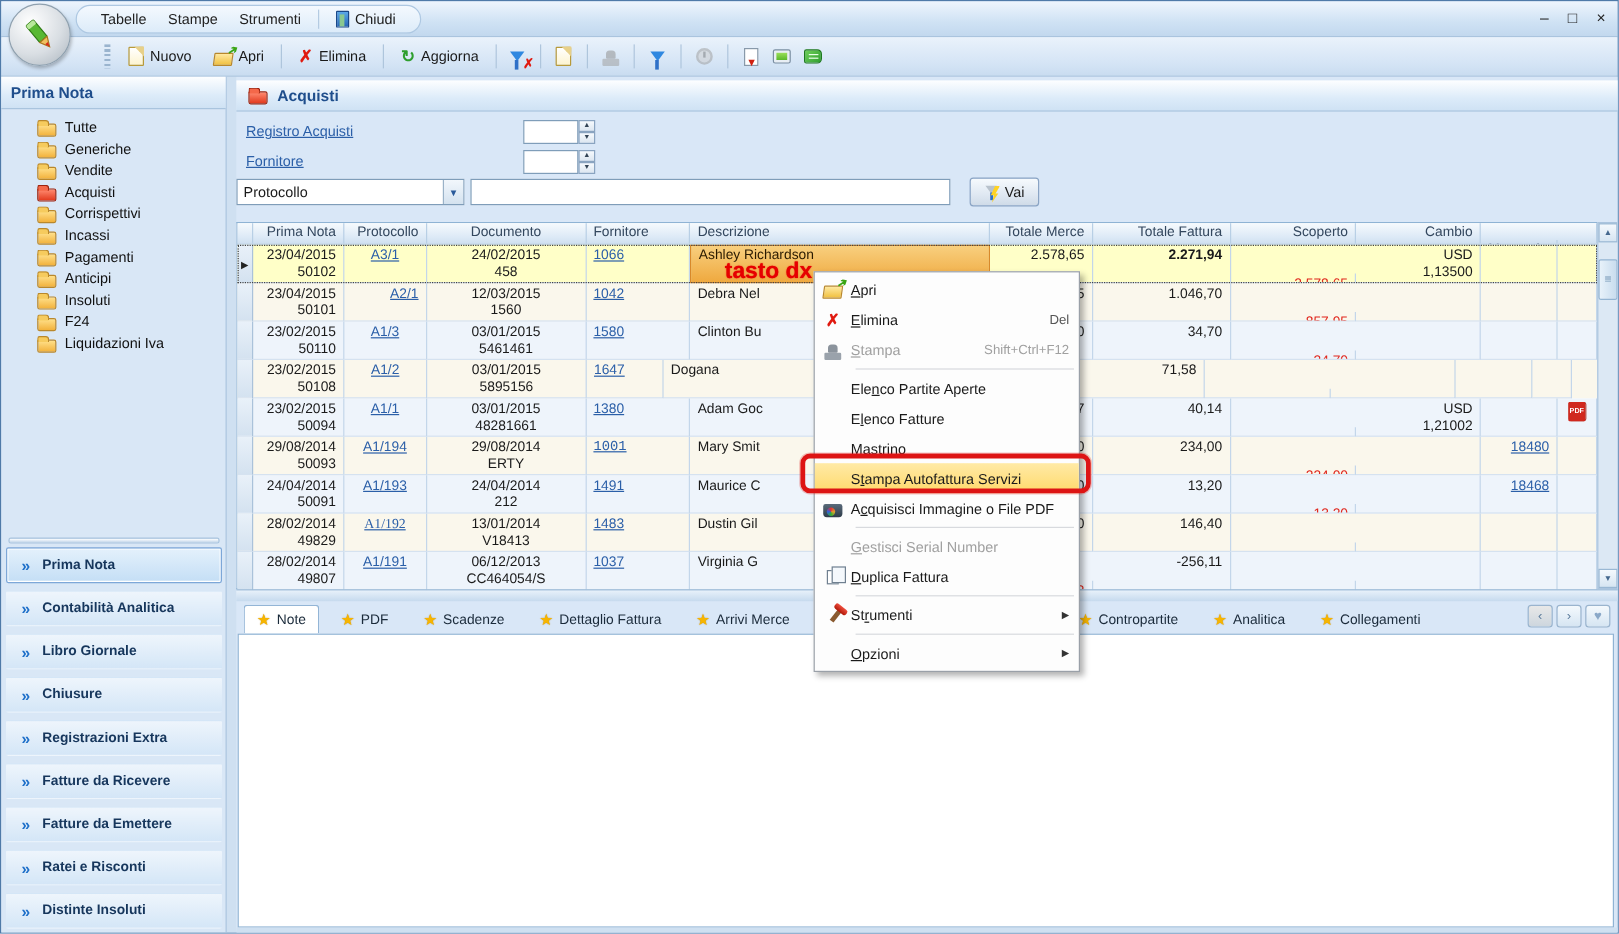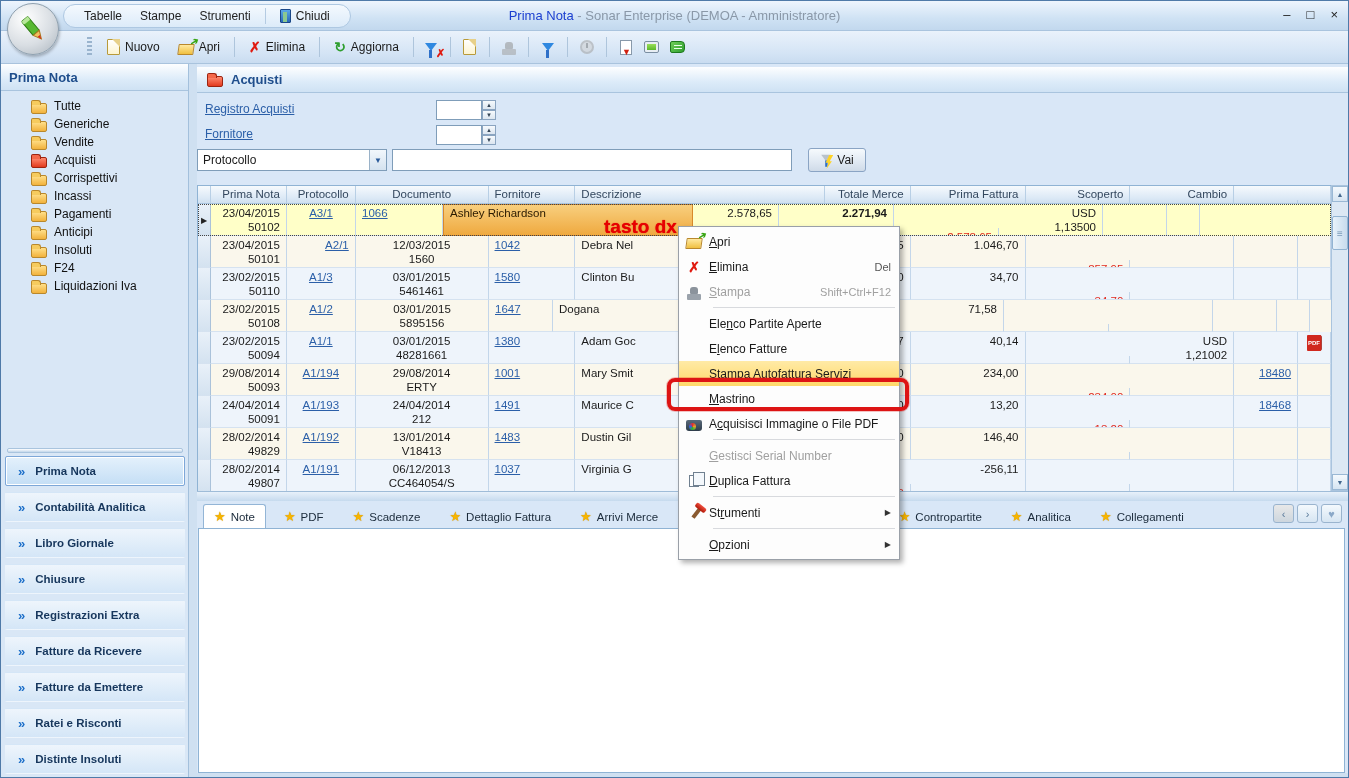--- a/index.html
+++ b/index.html
@@ -183,23 +183,20 @@
     font-size:19px; text-shadow:0 0 1px #e60000;margin-left:25px; }
 
   .statusedge { position:absolute; left:196px; top:772px; width:1153px; height:6px; background:#cfe0f1; }
 </style>
 </head>
 <body>
 
 <div id="window">
 
   <div class="titlebar">
-    <div class="title">
-      <span class="t-app">Prima Nota</span><span class="t-rest"> - </span><span class="t-rest">Sonar Enterprise (DEMOA - Amministratore)</span>
-    </div>
     <div class="winctl">
       <span>–</span>
       <span>□</span>
       <span>×</span>
     </div>
   </div>
   <div class="logo">
     <svg width="34" height="34" viewBox="0 0 34 34">
       <g transform="rotate(-40 17 17)">
         <rect x="13" y="4" width="8" height="18" rx="1" fill="#58b832" stroke="#2e7a14" stroke-width="1"></rect>
@@ -408,34 +405,38 @@
 
     <div class="grid">
       <div class="g-head" id="grid-header">
           <span class="hc" style="width: 12px;"></span>
           <span class="hc r" style="width: 76px; text-align: right;">Prima Nota</span>
           <span class="hc r" style="width: 69px; text-align: right;">Protocollo</span>
           <span class="hc c" style="width: 133px; text-align: center;">Documento</span>
           <span class="hc" style="width: 87px;">Fornitore</span>
           <span class="hc" style="width: 250px;">Descrizione</span>
           <span class="hc r" style="width: 86px; text-align: right;">Totale Merce</span>
-          <span class="hc r" style="width: 115px; text-align: right;">Prima Fattura</span>
+          <span class="hc r" style="width: 115px; text-align: right;">Totale Fattura</span>
           <span class="hc r" style="width: 105px; text-align: right;">Scoperto</span>
           <span class="hc r" style="width: 104px; text-align: right;">Cambio</span>
           <span class="hc r" style="width: 64px; text-align: right; margin-top: 14px;">Magazzino</span>
           <span class="hc" style="width: 33px;"></span>
         </div>
       <div class="g-body" id="grid-body">
           <div class="row sel">
             <span class="cell rowhead" style="width: 12px;">▶</span>
             <span class="cell r" style="width: 76px;">
               <span class="l2">23/04/2015</span>
               <span class="l2">50102</span>
             </span>
             <span class="cell c" style="width: 69px;"><span class="glink">A3/1</span></span>
+            <span class="cell c" style="width: 133px;">
+              <span class="l2">24/02/2015</span>
+              <span class="l2">458</span>
+            </span>
             <span class="cell" style="width: 87px;"><span class="glink">1066</span></span>
             <span class="cell descr-sel" style="width: 250px;">Ashley Richardson</span>
             <span class="cell r" style="width: 86px;">2.578,65</span>
             <span class="cell r" style="width: 115px; font-weight: bold;">2.271,94</span>
             <span class="cell r neg" style="width: 105px;">-2.578,65</span>
             <span class="cell r" style="width: 104px;">
               <span class="l2">USD</span>
               <span class="l2">1,13500</span>
             </span>
             <span class="cell r" style="width: 64px;"></span>
@@ -528,21 +529,21 @@
             <span class="cell rowhead" style="width: 12px;"></span>
             <span class="cell r" style="width: 76px;">
               <span class="l2">29/08/2014</span>
               <span class="l2">50093</span>
             </span>
             <span class="cell c" style="width: 69px;"><span class="glink">A1/194</span></span>
             <span class="cell c" style="width: 133px;">
               <span class="l2">29/08/2014</span>
               <span class="l2">ERTY</span>
             </span>
-            <span class="cell" style="width: 87px;"><span class="glink">1001</span></span>
+            <span class="cell" style="width: 87px; font-family: Liberation Mono, monospace;"><span class="glink">1001</span></span>
             <span class="cell" style="width: 250px;">Mary Smit</span>
             <span class="cell r" style="width: 86px;">5,00</span>
             <span class="cell r" style="width: 115px;">234,00</span>
             <span class="cell r neg" style="width: 105px;">-234,00</span>
             <span class="cell r" style="width: 104px;"></span>
             <span class="cell r" style="width: 64px;"><span class="glink">18480</span></span>
             <span class="cell c" style="width: 33px;"></span>
           </div>
           <div class="row alt-b">
             <span class="cell rowhead" style="width: 12px;"></span>
@@ -563,21 +564,21 @@
             <span class="cell r" style="width: 104px;"></span>
             <span class="cell r" style="width: 64px;"><span class="glink">18468</span></span>
             <span class="cell c" style="width: 33px;"></span>
           </div>
           <div class="row alt-a">
             <span class="cell rowhead" style="width: 12px;"></span>
             <span class="cell r" style="width: 76px;">
               <span class="l2">28/02/2014</span>
               <span class="l2">49829</span>
             </span>
-            <span class="cell c" style="width: 69px;"><span class="glink">A1/192</span></span>
+            <span class="cell c" style="width: 69px; font-family: Liberation Serif, serif;"><span class="glink">A1/192</span></span>
             <span class="cell c" style="width: 133px;">
               <span class="l2">13/01/2014</span>
               <span class="l2">V18413</span>
             </span>
             <span class="cell" style="width: 87px;"><span class="glink">1483</span></span>
             <span class="cell" style="width: 250px;">Dustin Gil</span>
             <span class="cell r" style="width: 86px;">0,00</span>
             <span class="cell r" style="width: 115px;">146,40</span>
             <span class="cell r neg" style="width: 105px;"></span>
             <span class="cell r" style="width: 104px;"></span>
@@ -690,27 +691,27 @@
       </div>
       <div class="msep"></div>
       <div class="mi">
         <span class="ic"></span>
         <span class="txt">Ele<span class="u">n</span>co Partite Aperte</span>
       </div>
       <div class="mi">
         <span class="ic"></span>
         <span class="txt">E<span class="u">l</span>enco Fatture</span>
       </div>
+      <div class="mi">
+        <span class="ic"></span>
+        <span class="txt"><span class="u">M</span>astrino</span>
+      </div>
       <div class="mi hl">
         <span class="ic"></span>
         <span class="txt">S<span class="u">t</span>ampa Autofattura Servizi</span>
-      </div>
-      <div class="mi">
-        <span class="ic"></span>
-        <span class="txt"><span class="u">M</span>astrino</span>
       </div>
       <div class="mi">
         <span class="ic">
           <span class="i i-scan"></span>
         </span>
         <span class="txt">A<span class="u">c</span>quisisci Immagine o File PDF</span>
       </div>
       <div class="msep"></div>
       <div class="mi disabled">
         <span class="ic"></span>

